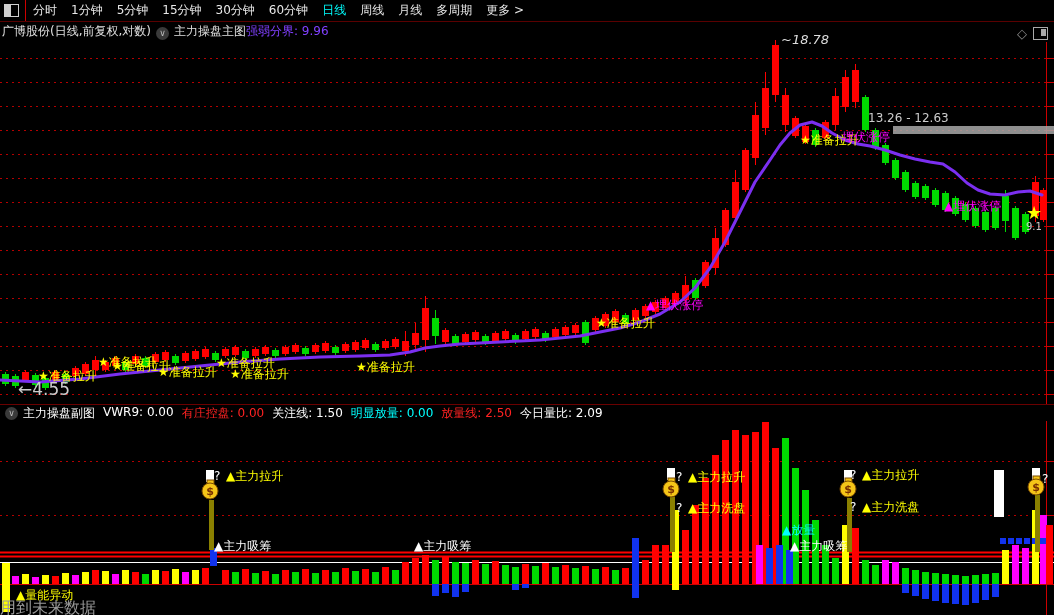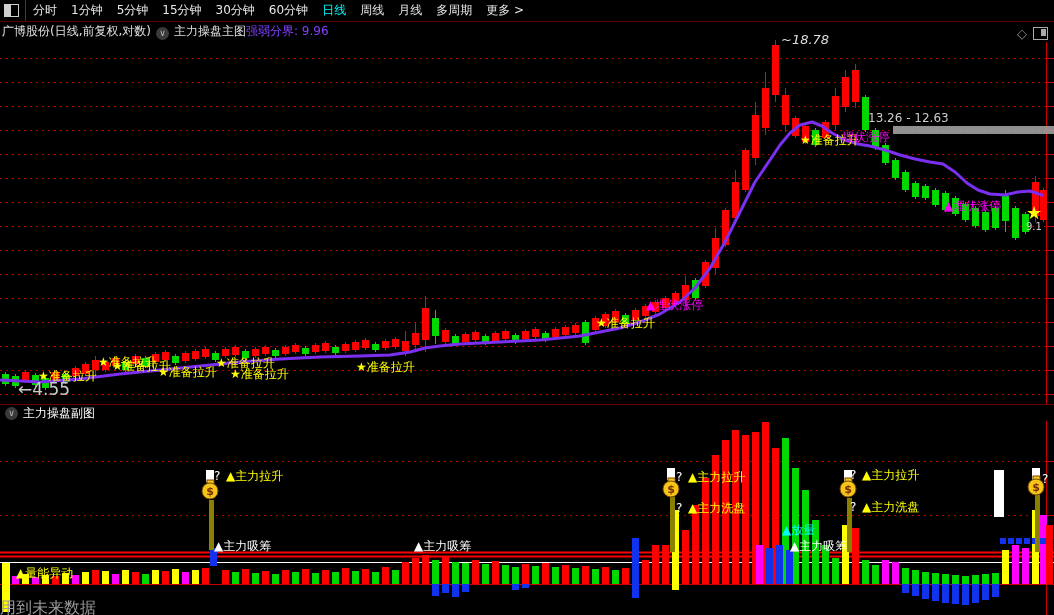--- a/index.html
+++ b/index.html
@@ -470,21 +470,21 @@
     <div class="lbl" style="left: 688px; top: 471px; color: rgb(255, 255, 0); font-size: 12px;">▲主力拉升</div>
     <div class="lbl" style="left: 676px; top: 502px; color: rgb(255, 255, 255); font-size: 12px;">?</div>
     <div class="lbl" style="left: 688px; top: 502px; color: rgb(255, 255, 0); font-size: 12px;">▲主力洗盘</div>
     <div class="lbl" style="left: 782px; top: 524px; color: rgb(0, 255, 255); font-size: 12px;">▲放量</div>
     <div class="lbl" style="left: 790px; top: 540px; color: rgb(255, 255, 255); font-size: 12px;">▲主力吸筹</div>
     <div class="lbl" style="left: 850px; top: 469px; color: rgb(255, 255, 255); font-size: 12px;">?</div>
     <div class="lbl" style="left: 862px; top: 469px; color: rgb(255, 255, 0); font-size: 12px;">▲主力拉升</div>
     <div class="lbl" style="left: 850px; top: 501px; color: rgb(255, 255, 255); font-size: 12px;">?</div>
     <div class="lbl" style="left: 862px; top: 501px; color: rgb(255, 255, 0); font-size: 12px;">▲主力洗盘</div>
     <div class="lbl" style="left: 1042px; top: 473px; color: rgb(255, 255, 255); font-size: 12px;">?</div>
-    <div class="lbl" style="left: 16px; top: 567px; color: rgb(255, 255, 0); font-size: 12px;">▲量能异动</div>
+    <div class="lbl" style="left: 16px; top: 589px; color: rgb(255, 255, 0); font-size: 12px;">▲量能异动</div>
     <div class="lbl" style="left: 0px; top: 600px; color: rgb(153, 153, 153); font-size: 16px;">用到未来数据</div>
   </div>
 
 <div class="toolbar">
   <div class="tb-left">
     <span class="win-icon"></span>
     <span class="tb-sep"></span>
     <span id="tb-left-items" style="display:flex">
         <span class="tb-item">分时</span>
         <span class="tb-item">1分钟</span>
@@ -510,13 +510,21 @@
 
 <div class="corner-icons">
   <span class="diamond">◇</span>
   <span class="split-icon"></span>
 </div>
 
 <div class="subheader">
   <span class="chev">∨</span>
   <span>主力操盘副图</span>
   <span style="width:8px"></span>
+  <span id="sub-fields" style="display:flex">
+      <span class="field" style="color: rgb(255, 255, 255);">VWR9: 0.00</span>
+      <span class="field" style="color: rgb(255, 34, 34);">有庄控盘: 0.00</span>
+      <span class="field" style="color: rgb(255, 255, 255);">关注线: 1.50</span>
+      <span class="field" style="color: rgb(0, 255, 255);">明显放量: 0.00</span>
+      <span class="field" style="color: rgb(255, 34, 34);">放量线: 2.50</span>
+      <span class="field" style="color: rgb(255, 255, 255);">今日量比: 2.09</span>
+    </span>
 </div>
 
 </body></html>

